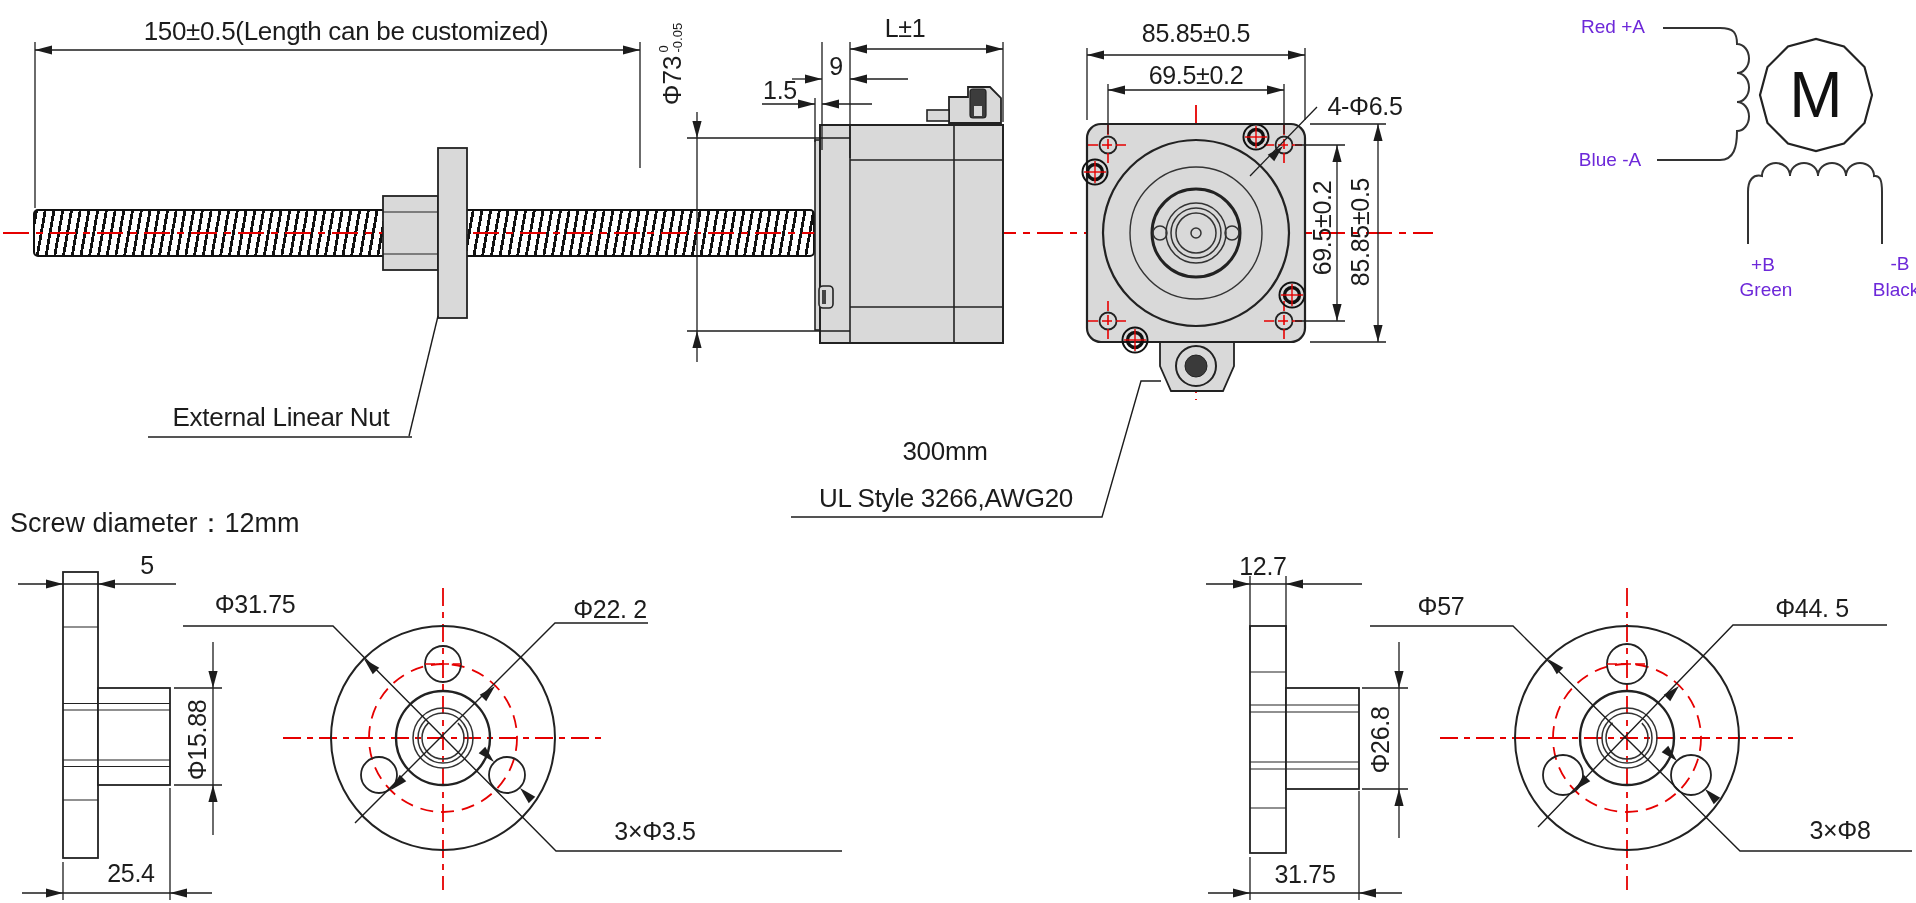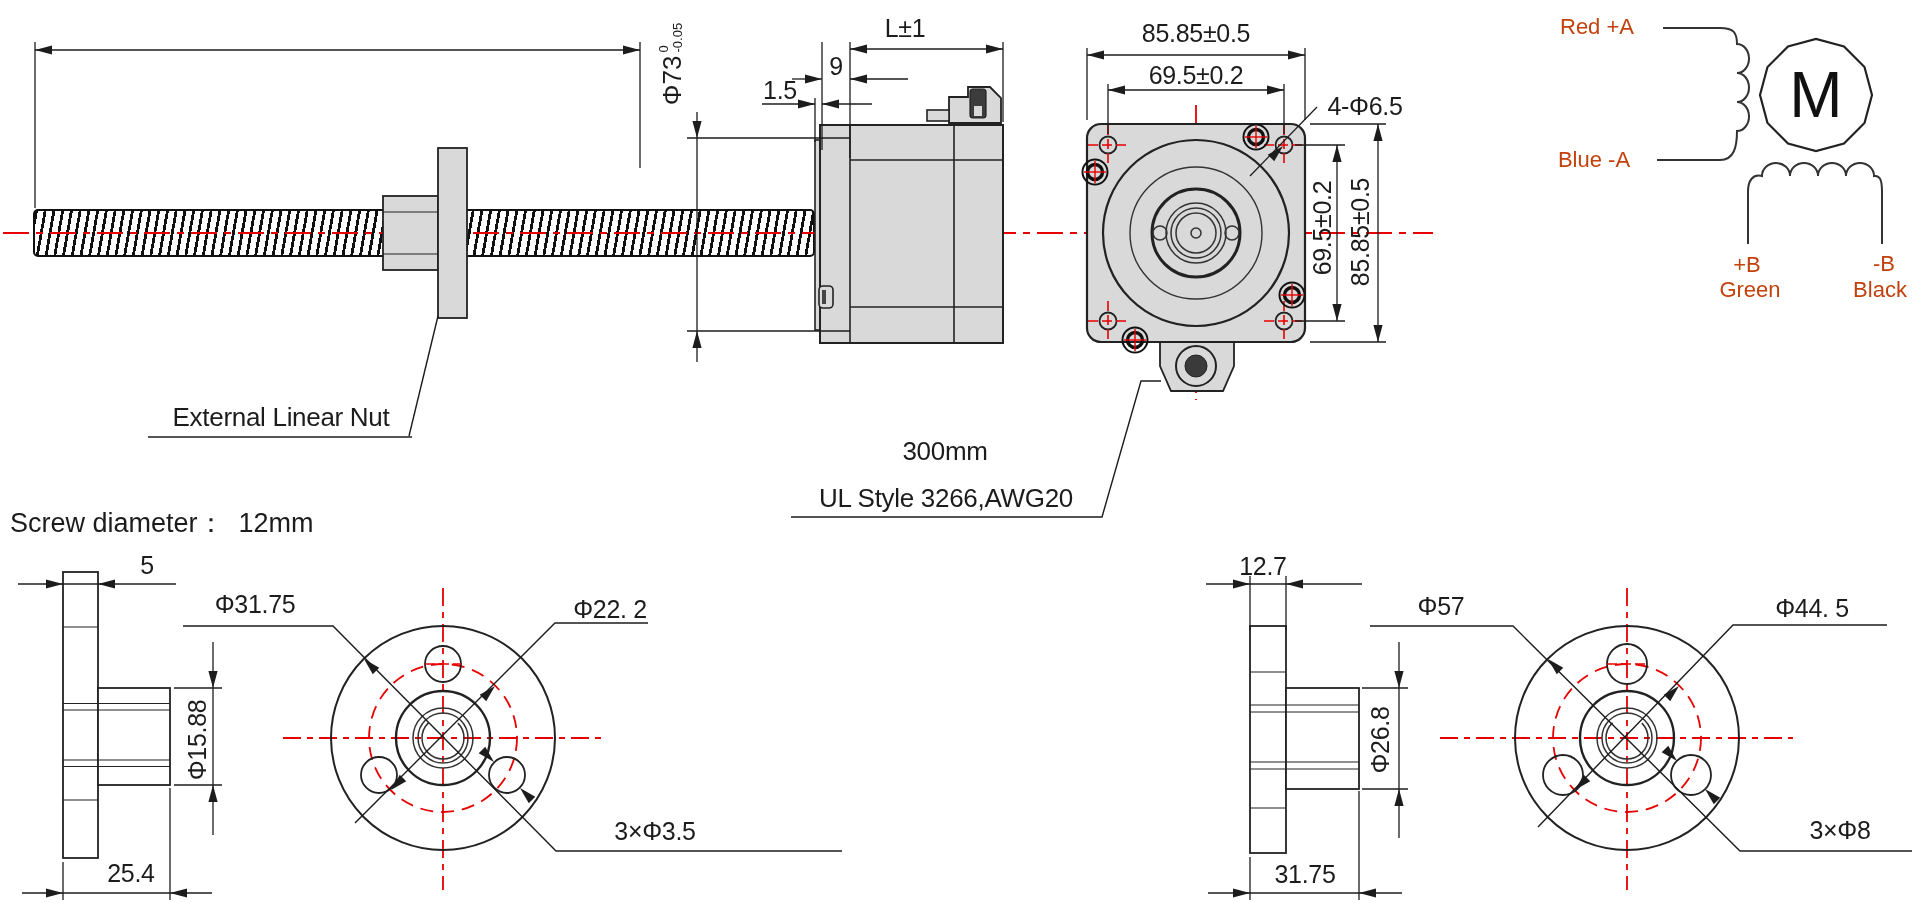--- a/index.html
+++ b/index.html
@@ -7,28 +7,28 @@
          font-family:"Liberation Sans",sans-serif;color:#1c1c1c;}
   #thread{position:absolute;left:33px;top:209px;width:782px;height:48px;
           background:repeating-linear-gradient(100deg,#101010 0 2.8px,#ffffff 2.8px 8.6px);
           border:2px solid #101010;border-radius:5px;box-sizing:border-box;}
   svg{position:absolute;left:0;top:0;}
   .lbl{position:absolute;font-size:25px;letter-spacing:-0.3px;white-space:nowrap;
        transform:translate(-50%,-50%);color:#1c1c1c;}
   .lbl.rot{transform:translate(-50%,-50%) rotate(-90deg);}
   .lbl.lg{font-size:26px;}
   .heading{position:absolute;font-size:27px;white-space:nowrap;color:#1c1c1c;}
-  .heading .val{margin-left:14px;}
+  .heading .val{}
   .tolwrap{position:absolute;transform:translate(-50%,-50%) rotate(-90deg);
            display:flex;align-items:center;white-space:nowrap;}
   .tolwrap .main{font-size:26px;}
   .tolwrap .stack{display:flex;flex-direction:column;font-size:13px;line-height:1.05;
                   margin-left:3px;margin-top:-4px;}
   .mlabel{position:absolute;font-size:64px;transform:translate(-50%,-50%);color:#111;}
-  .wire{position:absolute;font-size:22px;white-space:nowrap;transform:translate(-50%,-50%);color:#c2410c;}
+  .wire{position:absolute;font-size:19px;white-space:nowrap;transform:translate(-50%,-50%);color:#6d28d9;margin-left:16px;}
 </style>
 </head>
 <body>
 
 <div id="stage">
 
   <div id="thread"></div>
 
   <svg width="1916" height="903" viewBox="0 0 1916 903">
     <defs>
@@ -314,20 +314,21 @@
     </g>
     <g>
       <use href="#ah" transform="translate(1548 659) rotate(-135)"></use>
       <use href="#ah" transform="translate(1677 761) rotate(45)"></use>
       <use href="#ah" transform="translate(1705 789) rotate(-135)"></use>
       <use href="#ah" transform="translate(1679 686) rotate(-45)"></use>
       <use href="#ah" transform="translate(1575 790) rotate(135)"></use>
     </g>
   </svg>
 
+  <div class="lbl lg" style="left:346px;top:31px">150±0.5(Length can be customized)</div>
 
   <div class="tolwrap" style="left:672px;top:64px">
     <span class="main">Φ73</span>
     <span class="stack">
       <span>0</span>
       <span>-0.05</span>
     </span>
   </div>
 
   <div class="lbl" style="left:905px;top:28px">L±1</div>

